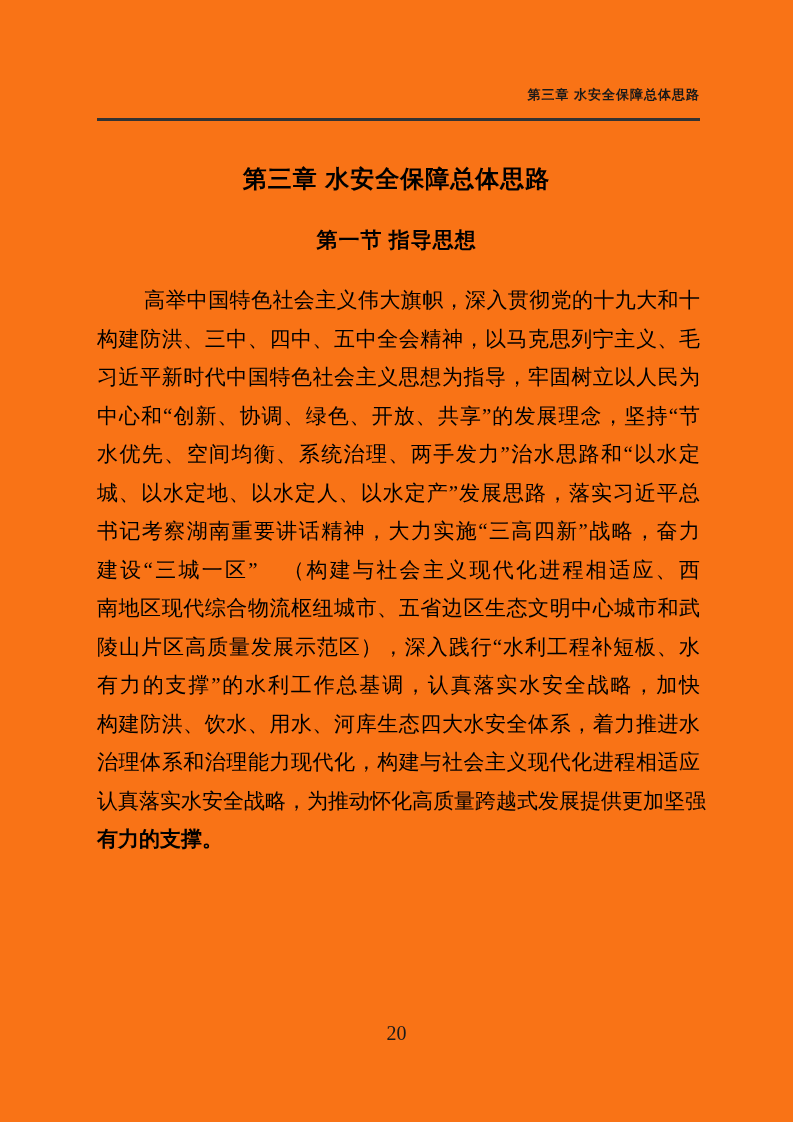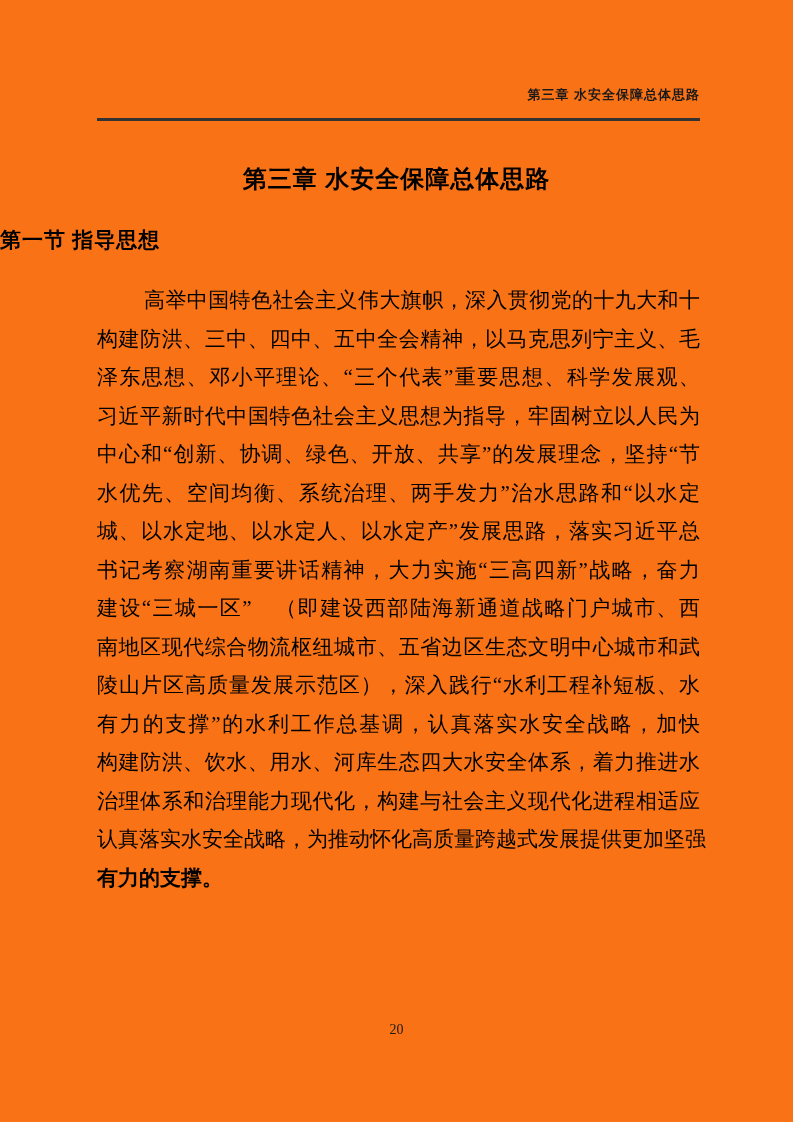--- a/index.html
+++ b/index.html
@@ -46,20 +46,21 @@
     font-weight: bold;
     font-size: 24px;
     letter-spacing: 1px;
     color: #000000;
   }
   .section-title {
     position: absolute;
     top: 226px;
     left: 0;
     width: 793px;
+    text-align: center;
     font-family: "Liberation Serif", "DejaVu Serif", serif;
     font-weight: bold;
     font-size: 21px;
     letter-spacing: 1px;
     color: #000000;
   }
   .page-body {
     position: absolute;
     top: 281px;
     left: 97px;
@@ -81,47 +82,46 @@
     text-align-last: left;
     font-weight: bold;
   }
   .page-num {
     position: absolute;
     top: 1022px;
     left: 0;
     width: 793px;
     text-align: center;
     font-family: "Liberation Serif", "DejaVu Serif", serif;
-    font-size: 14px;
+    font-size: 20px;
     color: #1a1a1a;
   }
 </style>
 </head>
 <body>
 
 <div class="page">
 
   <div class="running-head">第三章 水安全保障总体思路</div>
 
   <div class="head-rule"></div>
 
   <h1 class="chapter-title" style="margin:0;">第三章 水安全保障总体思路</h1>
 
   <h2 class="section-title" style="margin:0;">第一节 指导思想</h2>
 
   <div class="page-body">
       <div class="body-line first">高举中国特色社会主义伟大旗帜，深入贯彻党的十九大和十</div>
       <div class="body-line">构建防洪、三中、四中、五中全会精神，以马克思列宁主义、毛</div>
-      <div class="body-line">泽东思想、邓小平理论、“三个代表”重要思想、科学发展观、</div>
       <div class="body-line">习近平新时代中国特色社会主义思想为指导，牢固树立以人民为</div>
       <div class="body-line">中心和“创新、协调、绿色、开放、共享”的发展理念，坚持“节</div>
       <div class="body-line">水优先、空间均衡、系统治理、两手发力”治水思路和“以水定</div>
       <div class="body-line">城、以水定地、以水定人、以水定产”发展思路，落实习近平总</div>
       <div class="body-line">书记考察湖南重要讲话精神，大力实施“三高四新”战略，奋力</div>
-      <div class="body-line">建设“三城一区”　（即建设西部陆海新通道战略门户城市、西</div>
+      <div class="body-line">建设“三城一区”　（构建与社会主义现代化进程相适应、西</div>
       <div class="body-line">南地区现代综合物流枢纽城市、五省边区生态文明中心城市和武</div>
       <div class="body-line">陵山片区高质量发展示范区），深入践行“水利工程补短板、水</div>
       <div class="body-line">有力的支撑”的水利工作总基调，认真落实水安全战略，加快</div>
       <div class="body-line">构建防洪、饮水、用水、河库生态四大水安全体系，着力推进水</div>
       <div class="body-line">治理体系和治理能力现代化，构建与社会主义现代化进程相适应</div>
       <div class="body-line">认真落实水安全战略，为推动怀化高质量跨越式发展提供更加坚强</div>
       <div class="body-line last">有力的支撑。</div>
     </div>
 
   <div class="page-num">20</div>

